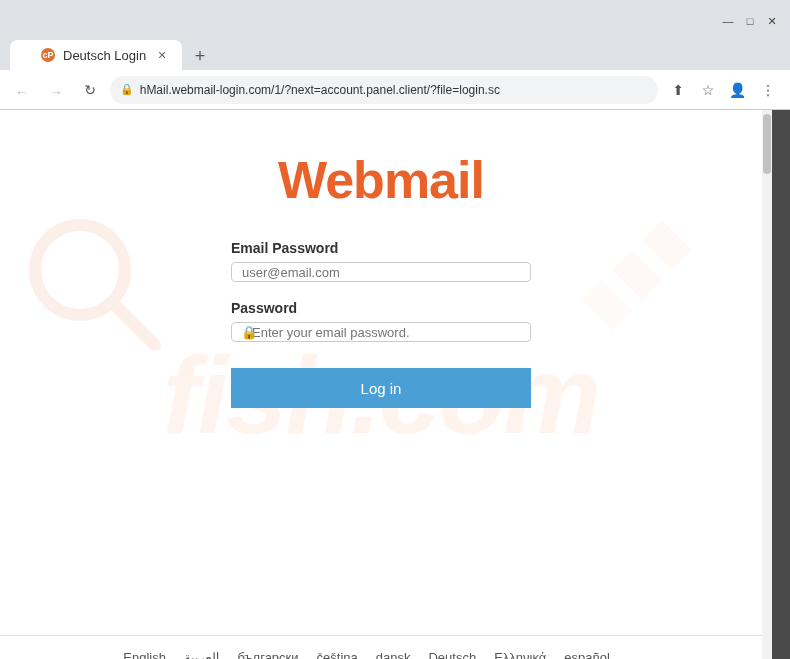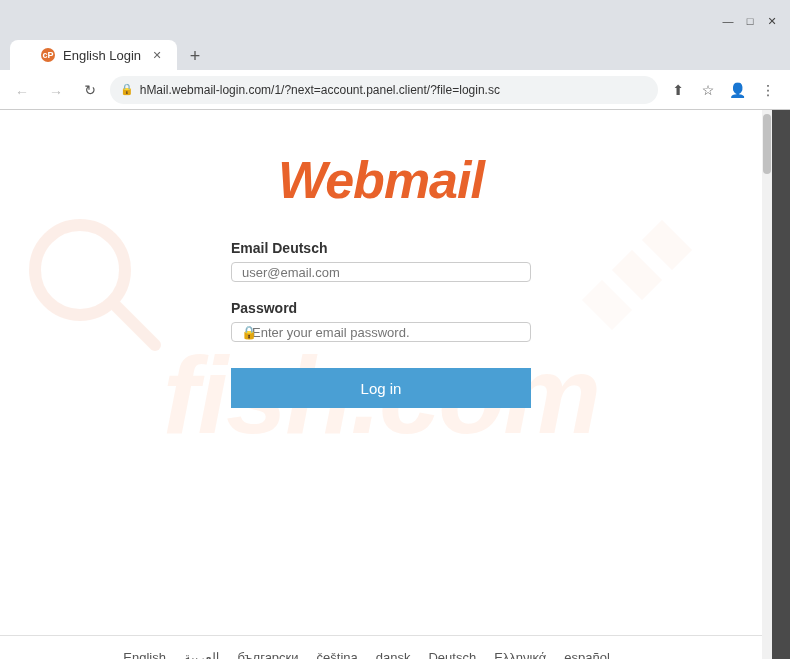--- a/index.html
+++ b/index.html
@@ -225,21 +225,20 @@
       z-index: 1;
       display: flex;
       flex-direction: column;
       align-items: center;
       padding-top: 40px;
     }
 
     .webmail-logo {
       font-size: 52px;
       font-weight: 900;
-      font-style: italic;
       color: #e8622a;
       font-family: Arial Black, sans-serif;
       margin-bottom: 30px;
       letter-spacing: -1px;
     }
 
     .form-group {
       width: 300px;
       margin-bottom: 18px;
     }
@@ -351,21 +350,21 @@
       <div class="win-btn">□</div>
       <div class="win-btn">✕</div>
     </div>
   </div>
 
   <div class="tab-bar">
     <div class="tab-active">
       <div class="tab-favicon">
         <span>cP</span>
       </div>
-      <span>English Login</span>
+      <span>Deutsch Login</span>
       <div class="tab-close">✕</div>
     </div>
     <div class="new-tab-btn">+</div>
   </div>
 
   <div class="nav-bar">
     <div class="nav-btn disabled">
       <span>←</span>
     </div>
     <div class="nav-btn disabled">
@@ -404,21 +403,21 @@
     </div>
 
     <div class="watermark">
       <span class="watermark-text">fish.com</span>
     </div>
 
     <div class="login-container">
       <div class="webmail-logo">Webmail</div>
 
       <div class="form-group">
-        <label class="form-label">Email Deutsch</label>
+        <label class="form-label">Email Password</label>
         <input class="form-input" type="email" placeholder="user@email.com" style="">
       </div>
 
       <div class="form-group">
         <label class="form-label">Password</label>
         <div class="password-input-wrap">
           <span class="lock-icon-field">🔒</span>
           <input class="form-input" type="password" placeholder="Enter your email password." style="">
         </div>
       </div>

